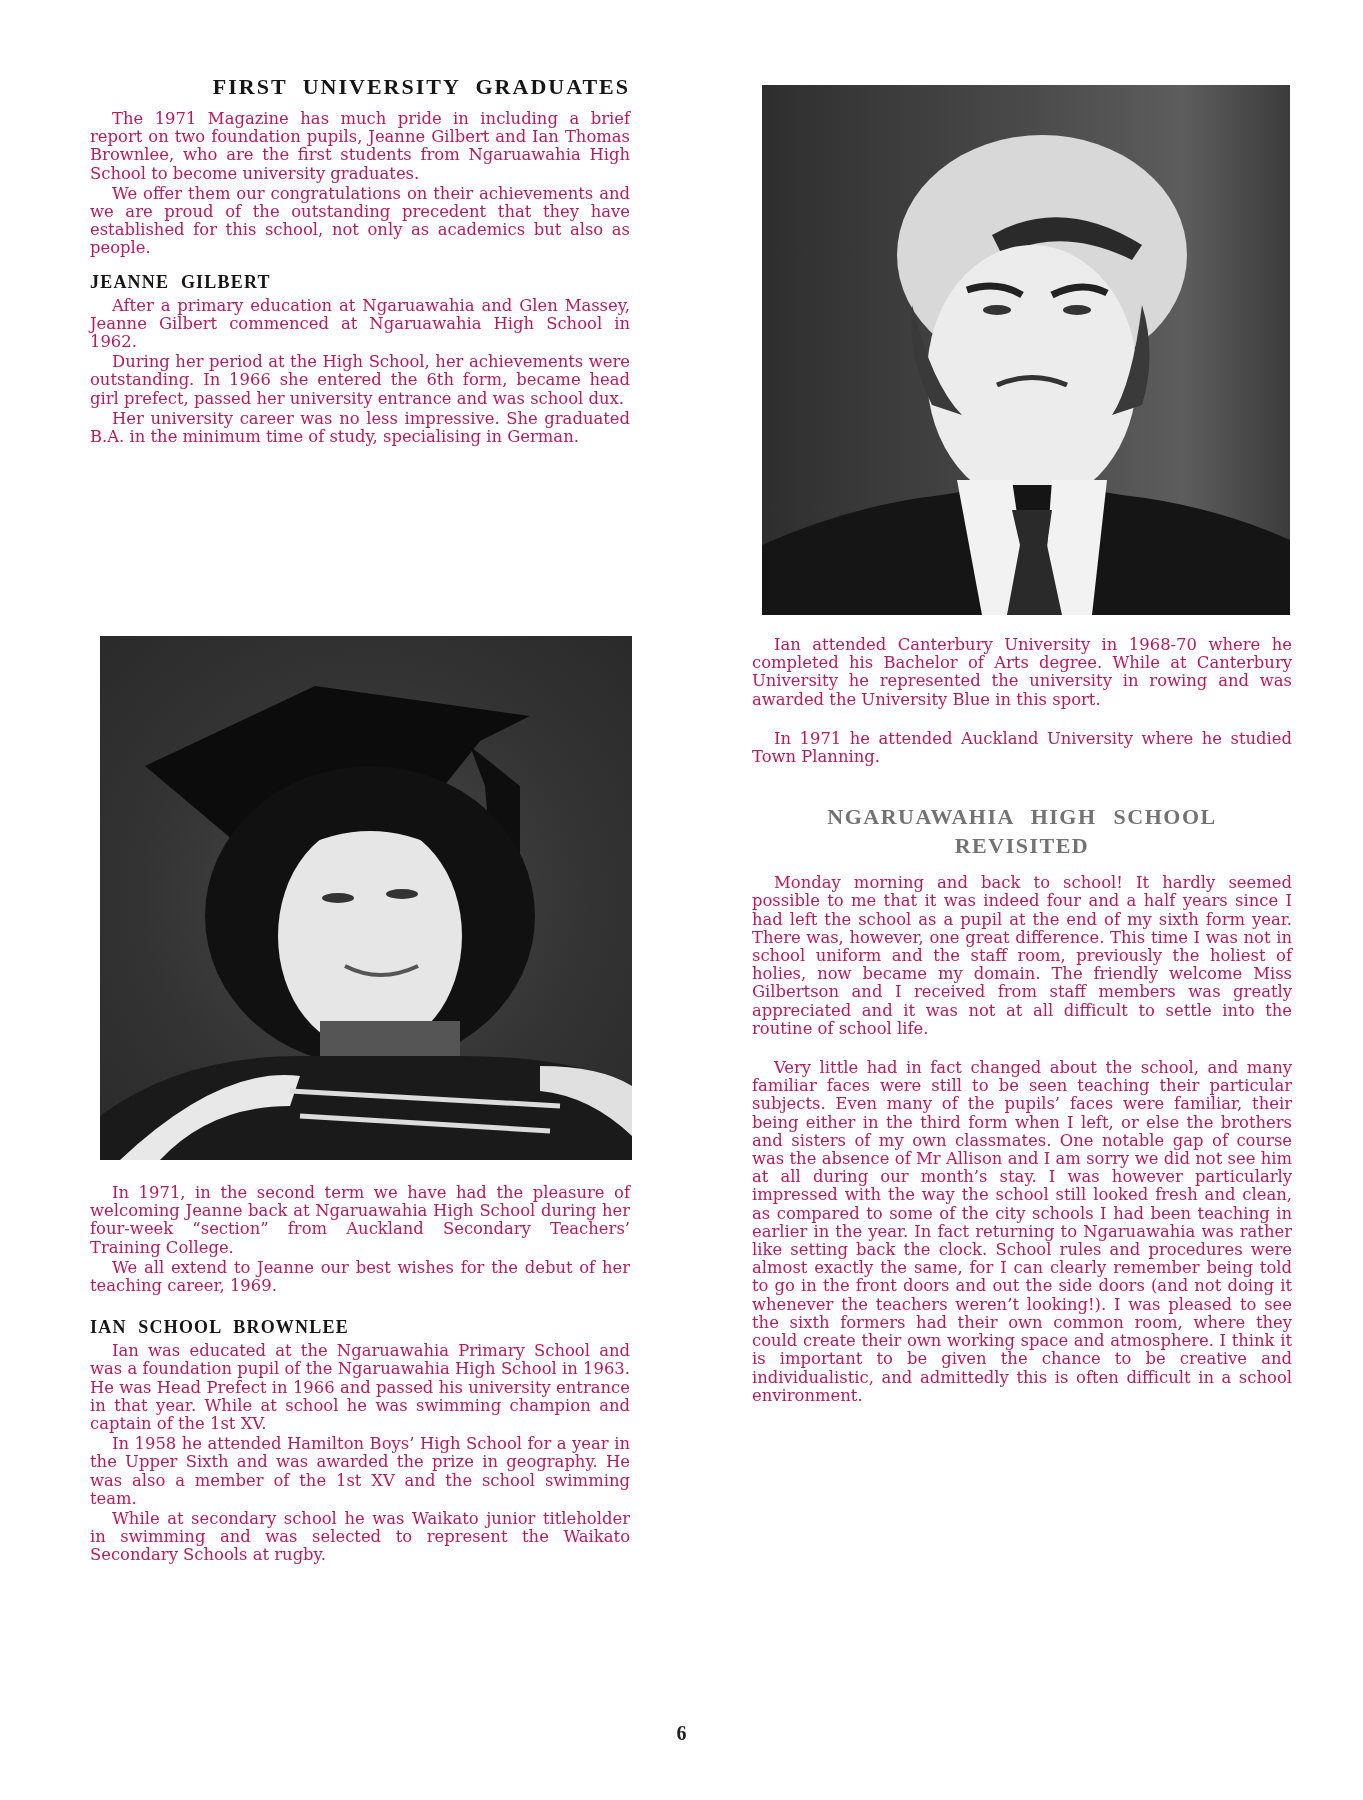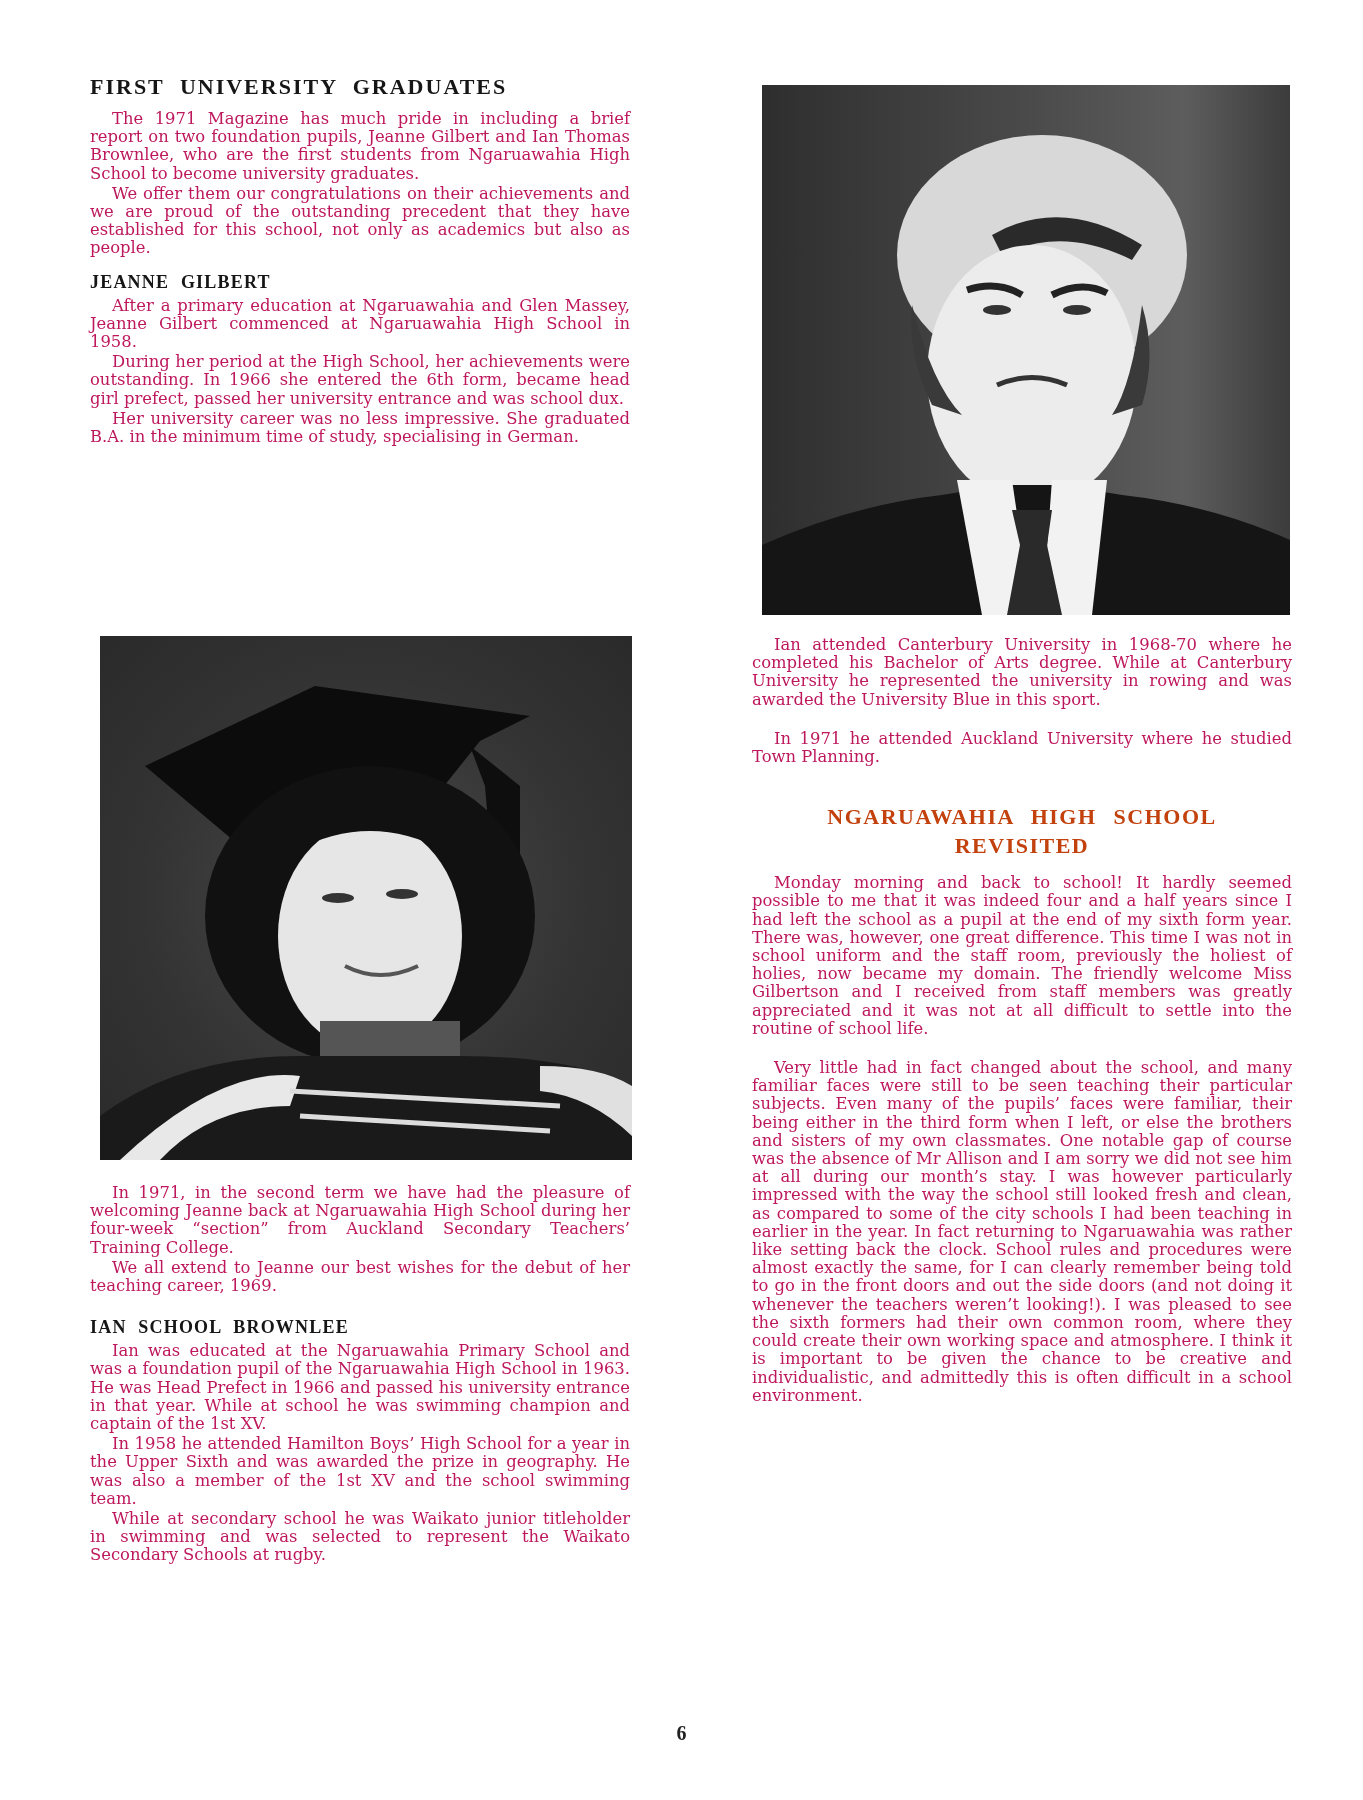--- a/index.html
+++ b/index.html
@@ -9,31 +9,31 @@
       color: #1c1c1c;
     }
     .col { position: absolute; }
     .col-left { left: 90px; top: 70px; width: 540px; }
     .col-right { left: 752px; top: 636px; width: 540px; }
     .col-left-bottom { left: 90px; top: 1184px; width: 540px; }
 
     h1.headline {
       font-family: "Liberation Serif", "DejaVu Serif", serif;
       font-weight: bold; font-size: 22px; letter-spacing: 2px; word-spacing: 8px;
-      text-align: left; margin: 4px 0 10px 0; color: #161616;
+      text-align: right; margin: 4px 0 10px 0; color: #161616;
     }
     h2.subhead {
       font-family: "Liberation Serif", "DejaVu Serif", serif;
       font-weight: bold; font-size: 18px; letter-spacing: 1.2px; word-spacing: 6px;
       margin: 14px 0 4px 0; color: #161616;
     }
     h1.headline-right {
       font-family: "Liberation Serif", "DejaVu Serif", serif;
       font-weight: bold; font-size: 22px; letter-spacing: 1.5px; word-spacing: 10px;
-      text-align: center; margin: 0 0 14px 0; line-height: 29px; color: #c2410c;
+      text-align: center; margin: 0 0 14px 0; line-height: 29px; color: #737373;
     }
     p.body {
       font-family: "DejaVu Serif", "Liberation Serif", serif;
       font-size: 16.4px; line-height: 18.2px; margin: 0 0 2px 0;
       text-align: justify; text-indent: 22px; color: #be185d;
     }
     p.body.gap { margin-top: 21px; }
 
     .photo {
       position: absolute; background: #3a3a3a; overflow: hidden;
@@ -51,21 +51,21 @@
   </style>
 </head>
 <body>
 
 <div class="col col-left">
   <h1 class="headline">FIRST UNIVERSITY GRADUATES</h1>
   <p class="body">The 1971 Magazine has much pride in including a brief report on two foundation pupils, Jeanne Gilbert and Ian Thomas Brownlee, who are the first students from Ngaruawahia High School to become university graduates.</p>
   <p class="body">We offer them our congratulations on their achievements and we are proud of the outstanding precedent that they have established for this school, not only as academics but also as people.</p>
 
   <h2 class="subhead">JEANNE GILBERT</h2>
-  <p class="body">After a primary education at Ngaruawahia and Glen Massey, Jeanne Gilbert commenced at Ngaruawahia High School in 1958.</p>
+  <p class="body">After a primary education at Ngaruawahia and Glen Massey, Jeanne Gilbert commenced at Ngaruawahia High School in 1962.</p>
   <p class="body">During her period at the High School, her achievements were outstanding. In 1966 she entered the 6th form, became head girl prefect, passed her university entrance and was school dux.</p>
   <p class="body">Her university career was no less impressive. She graduated B.A. in the minimum time of study, specialising in German.</p>
 </div>
 
 <div class="photo photo-jeanne" title="Portrait of Jeanne Gilbert in graduation cap and gown">
   <svg width="532" height="524" viewBox="0 0 532 524">
 
     <polygon points="45,130 215,50 430,80 380,105 320,180 140,210" fill="#0c0c0c"></polygon>
     <path d="M370,110 L420,150 L420,280 L395,270 L385,150 Z" fill="#0e0e0e"></path>
 

